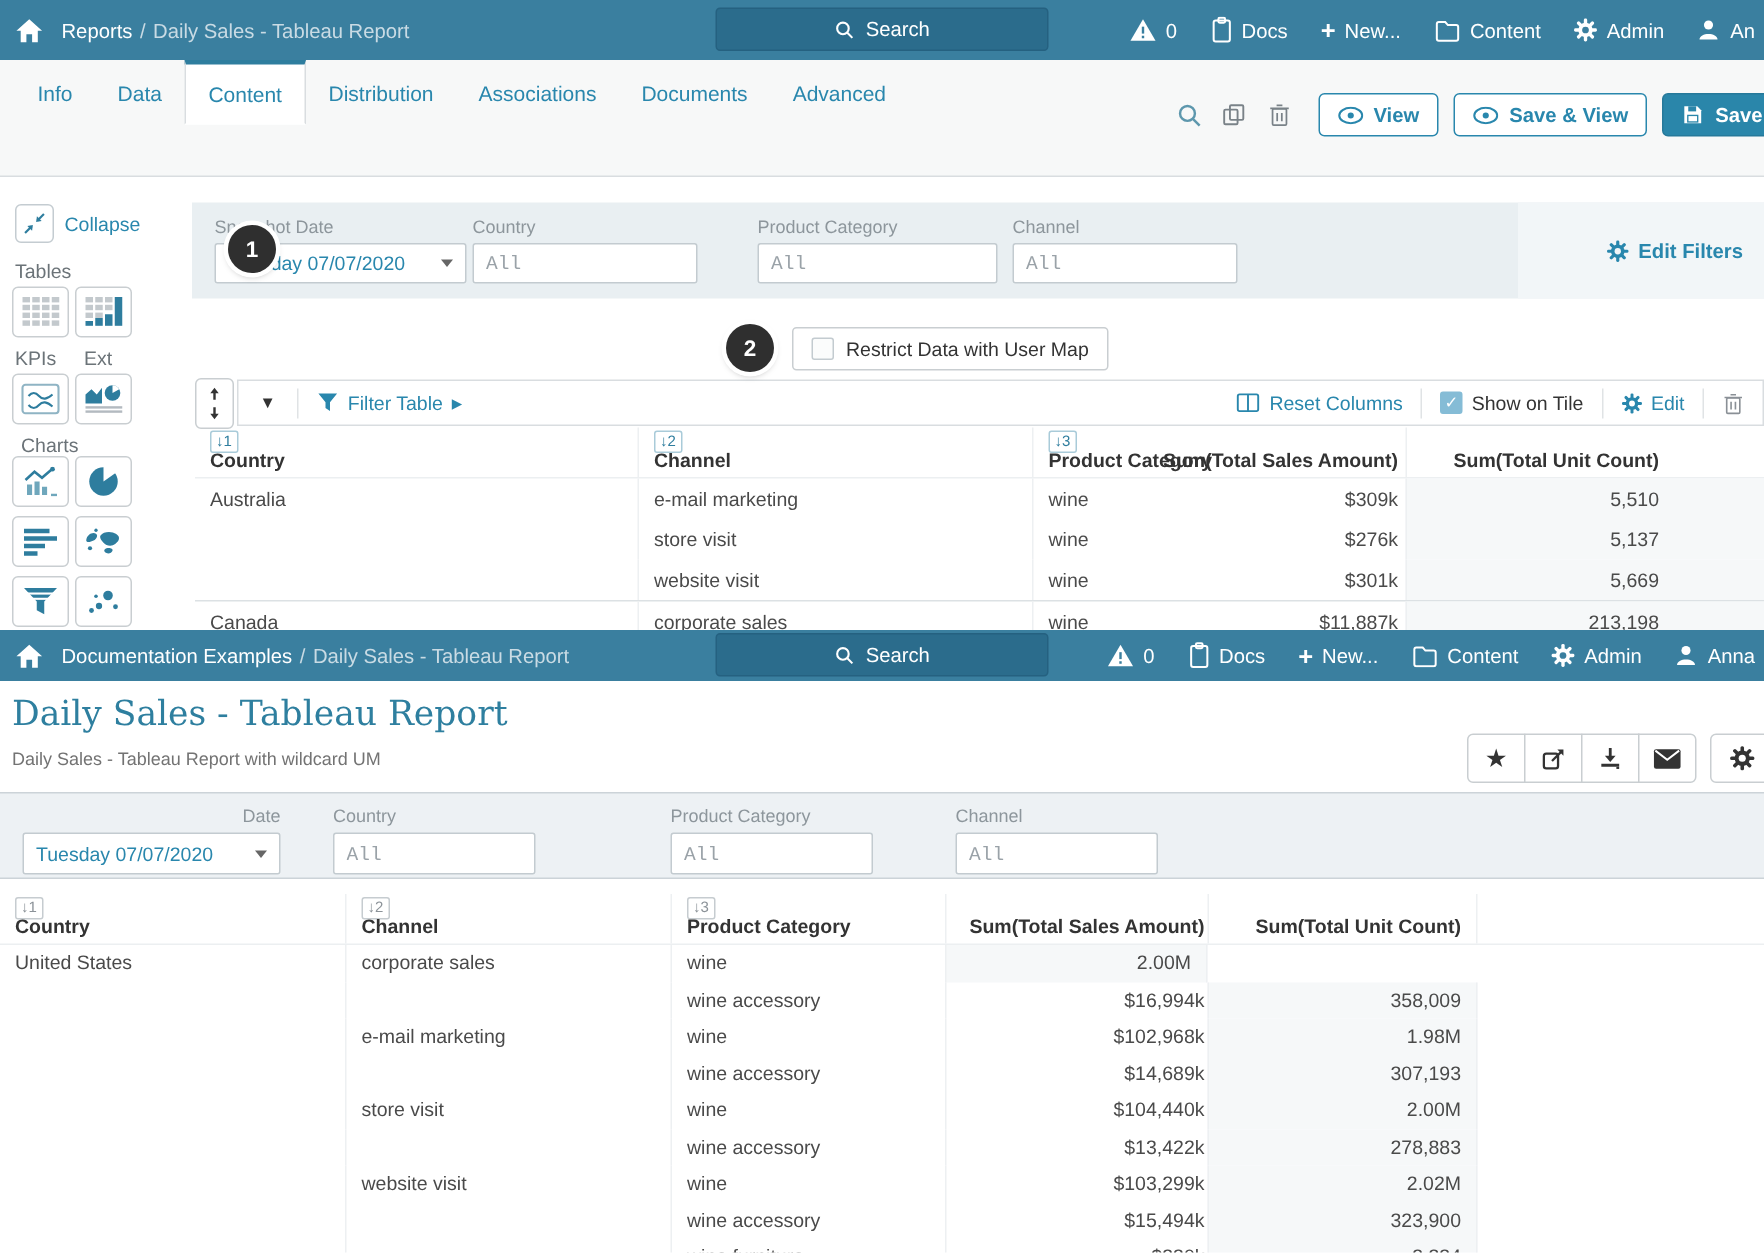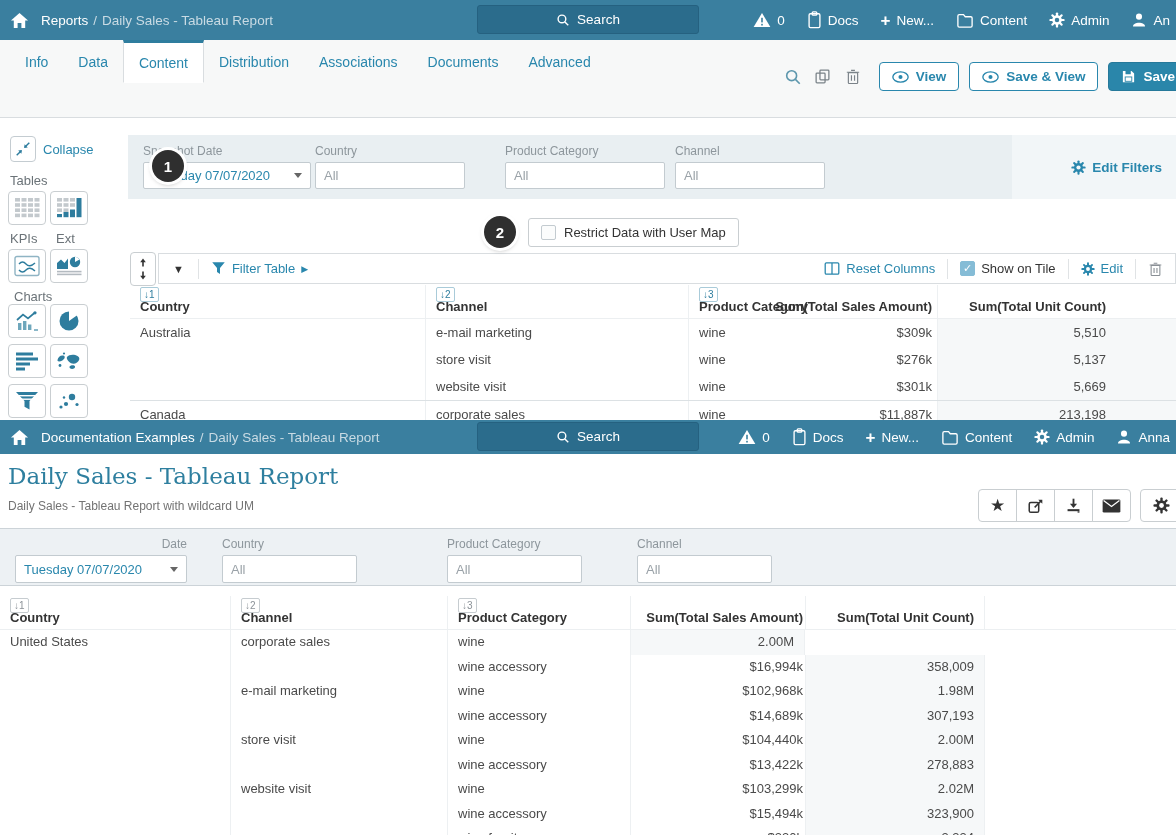--- a/index.html
+++ b/index.html
@@ -45,21 +45,21 @@
   .side-label { position:absolute; font-size:13px; color:#6b7378; }
   .icon-btn { position:absolute; width:38px; height:34px; border:1px solid #c9ced1; border-radius:4px;
               background:#fff; display:flex; align-items:center; justify-content:center; cursor:pointer;}
   .handle-btn { position:absolute; left:130px; top:134px; width:26px; height:34px; border:1px solid #c9ced1;
                 border-radius:4px; background:#fff; display:flex; align-items:center; justify-content:center; cursor:pointer;}
 
   .filter-panel { position:absolute; left:128px; right:0; top:17px; height:64px; background:#e9eff2; }
   .ffield { position:absolute; top:9px; }
   .flabel { font-size:12px; color:#8d969c; margin-bottom:4px; display:block;}
   .finput { height:27px; border:1px solid #c3cbd0; border-radius:2px; background:#fff; color:#9aa2a8;
-            font-size:13px; padding:0 8px; font-family:Liberation Sans, sans-serif; }
+            font-size:13px; padding:0 8px; font-family:Liberation Mono, monospace; }
   .fselect { height:27px; border:1px solid #c3cbd0; border-radius:2px; background:#fff; color:#2987ad;
              font-size:13px; display:flex; align-items:center; justify-content:space-between;
              padding:0 8px; cursor:pointer; }
   .caret { width:0; height:0; border-left:4px solid transparent; border-right:4px solid transparent;
            border-top:5px solid #666; }
   .editfilters { position:absolute; right:0; top:0; bottom:0; width:164px; background:#f2f6f8;
                  display:flex; align-items:center; justify-content:flex-end; padding-right:14px; gap:6px;
                  color:#2987ad; font-size:13.5px; font-weight:bold; cursor:pointer;}
 
   .callout { position:absolute; width:32px; height:32px; border-radius:50%; background:#2f2f2f; color:#fff;

